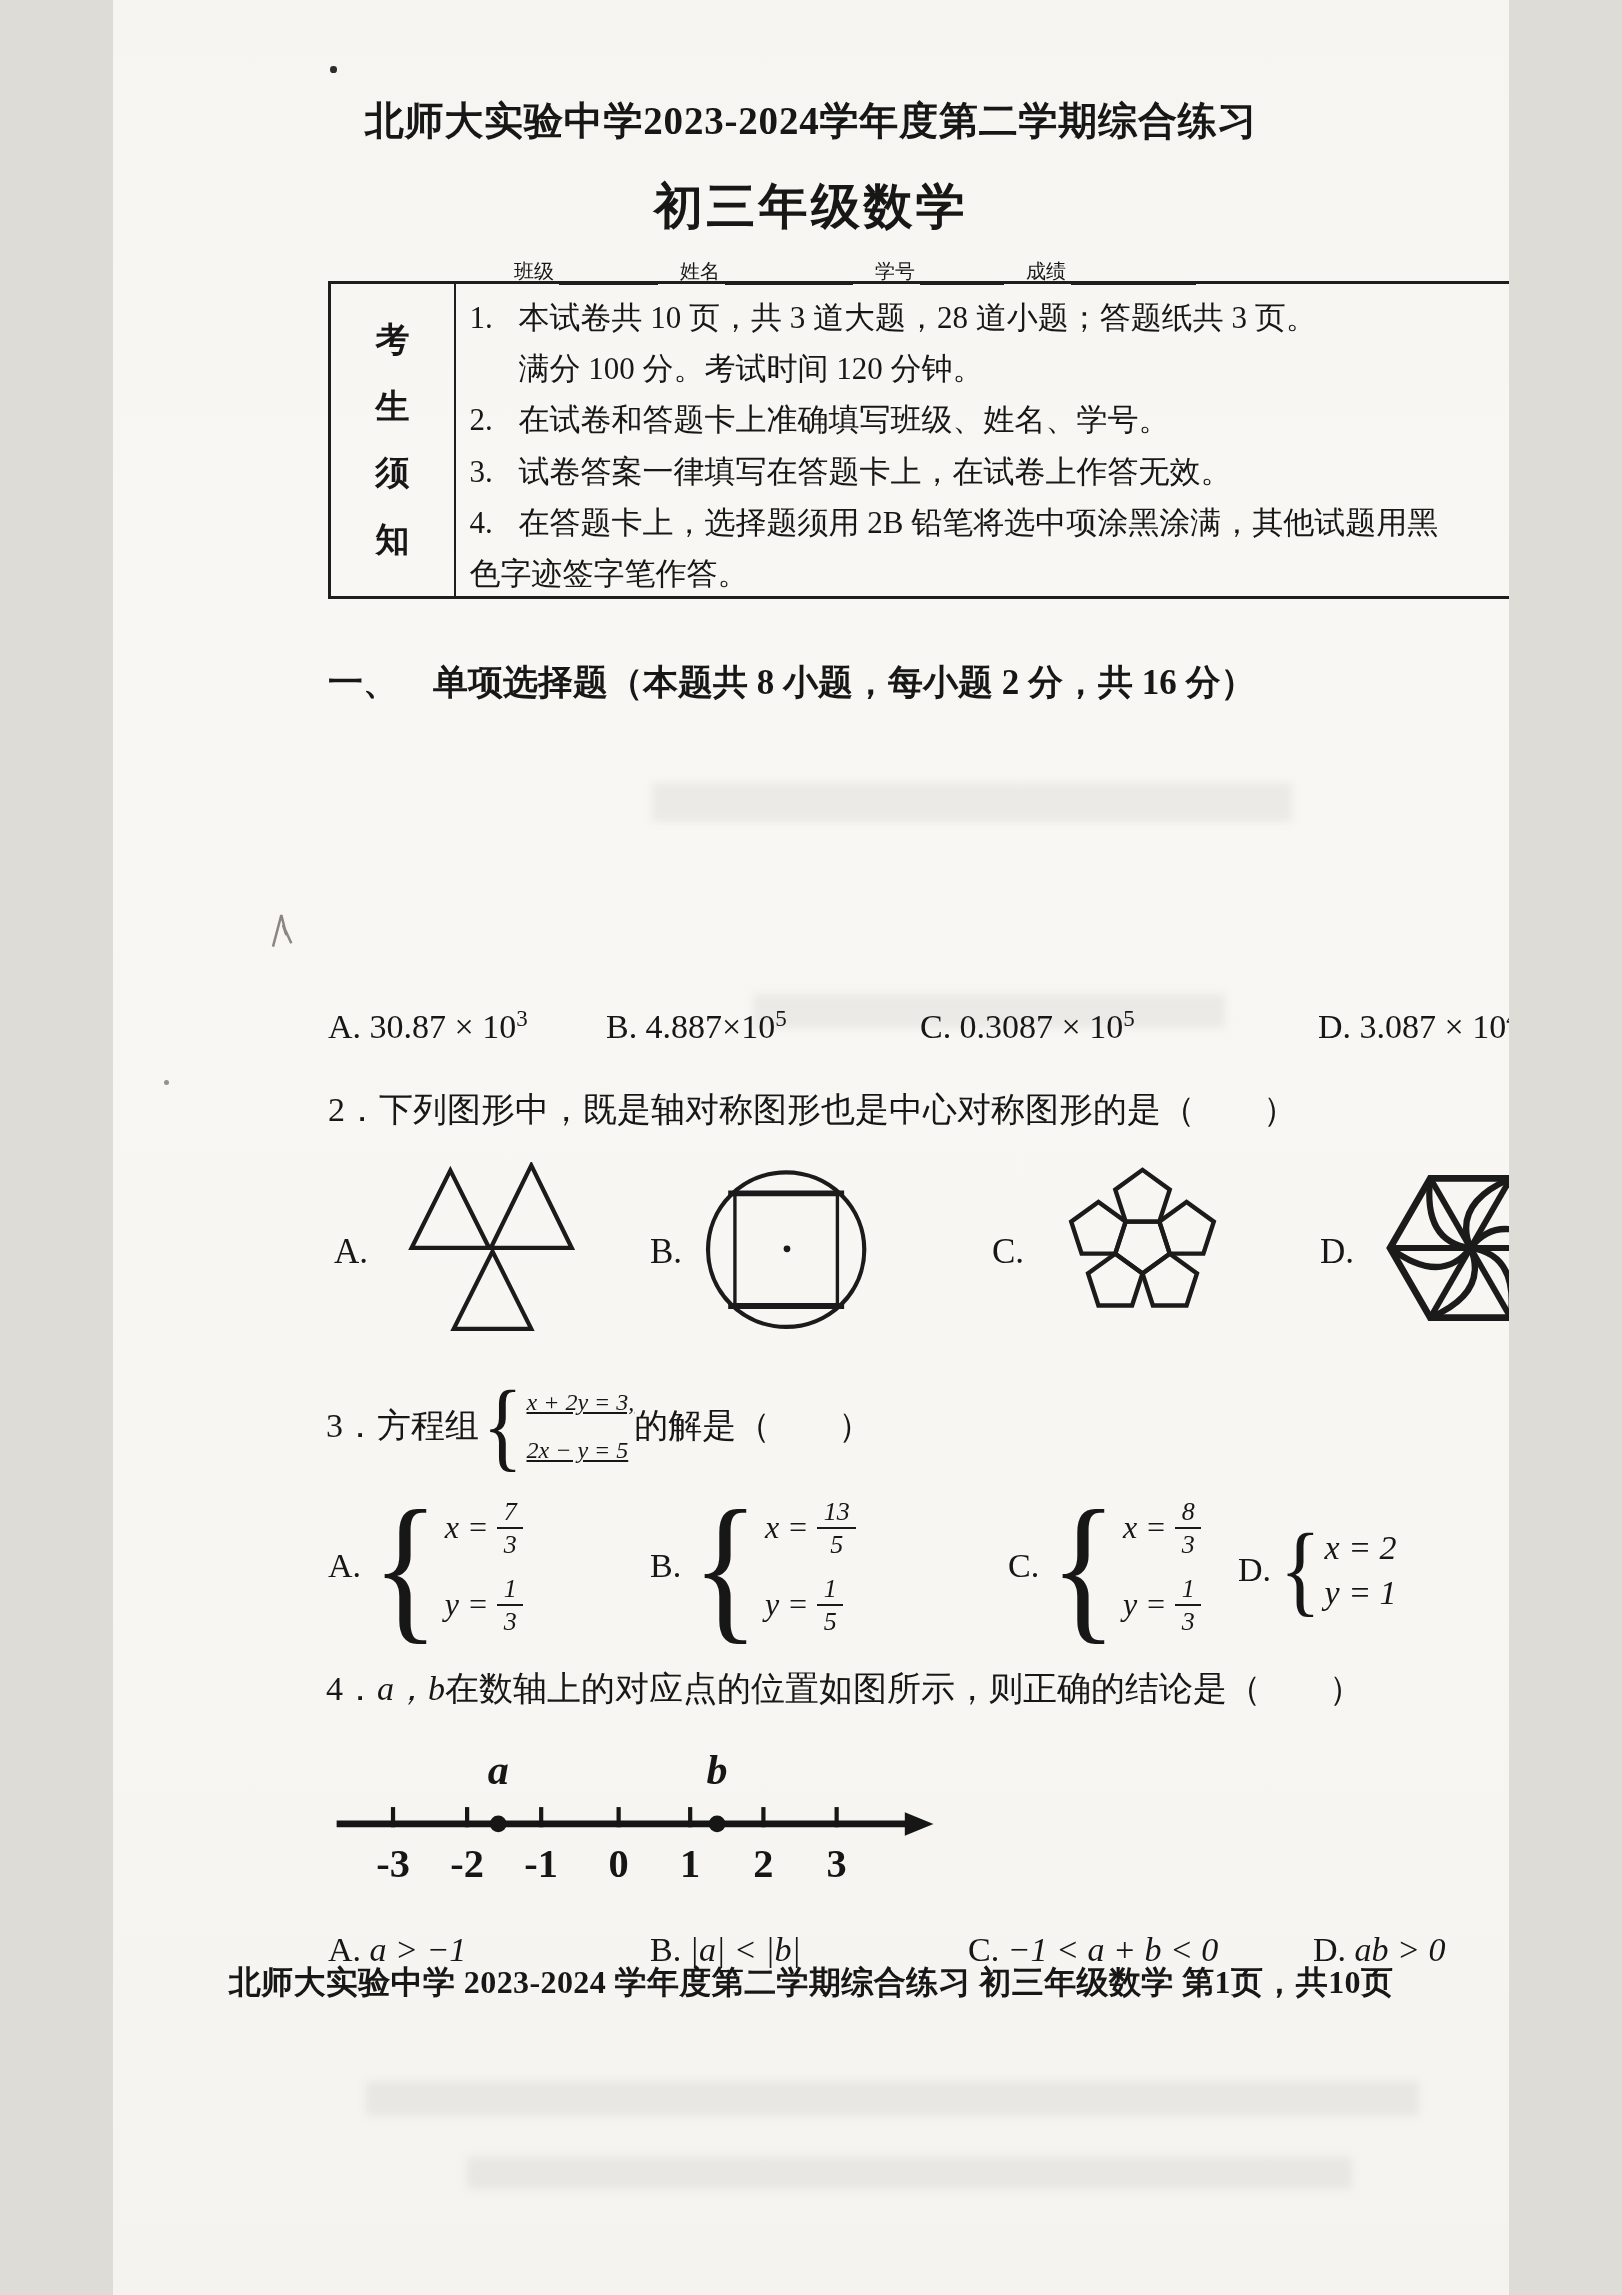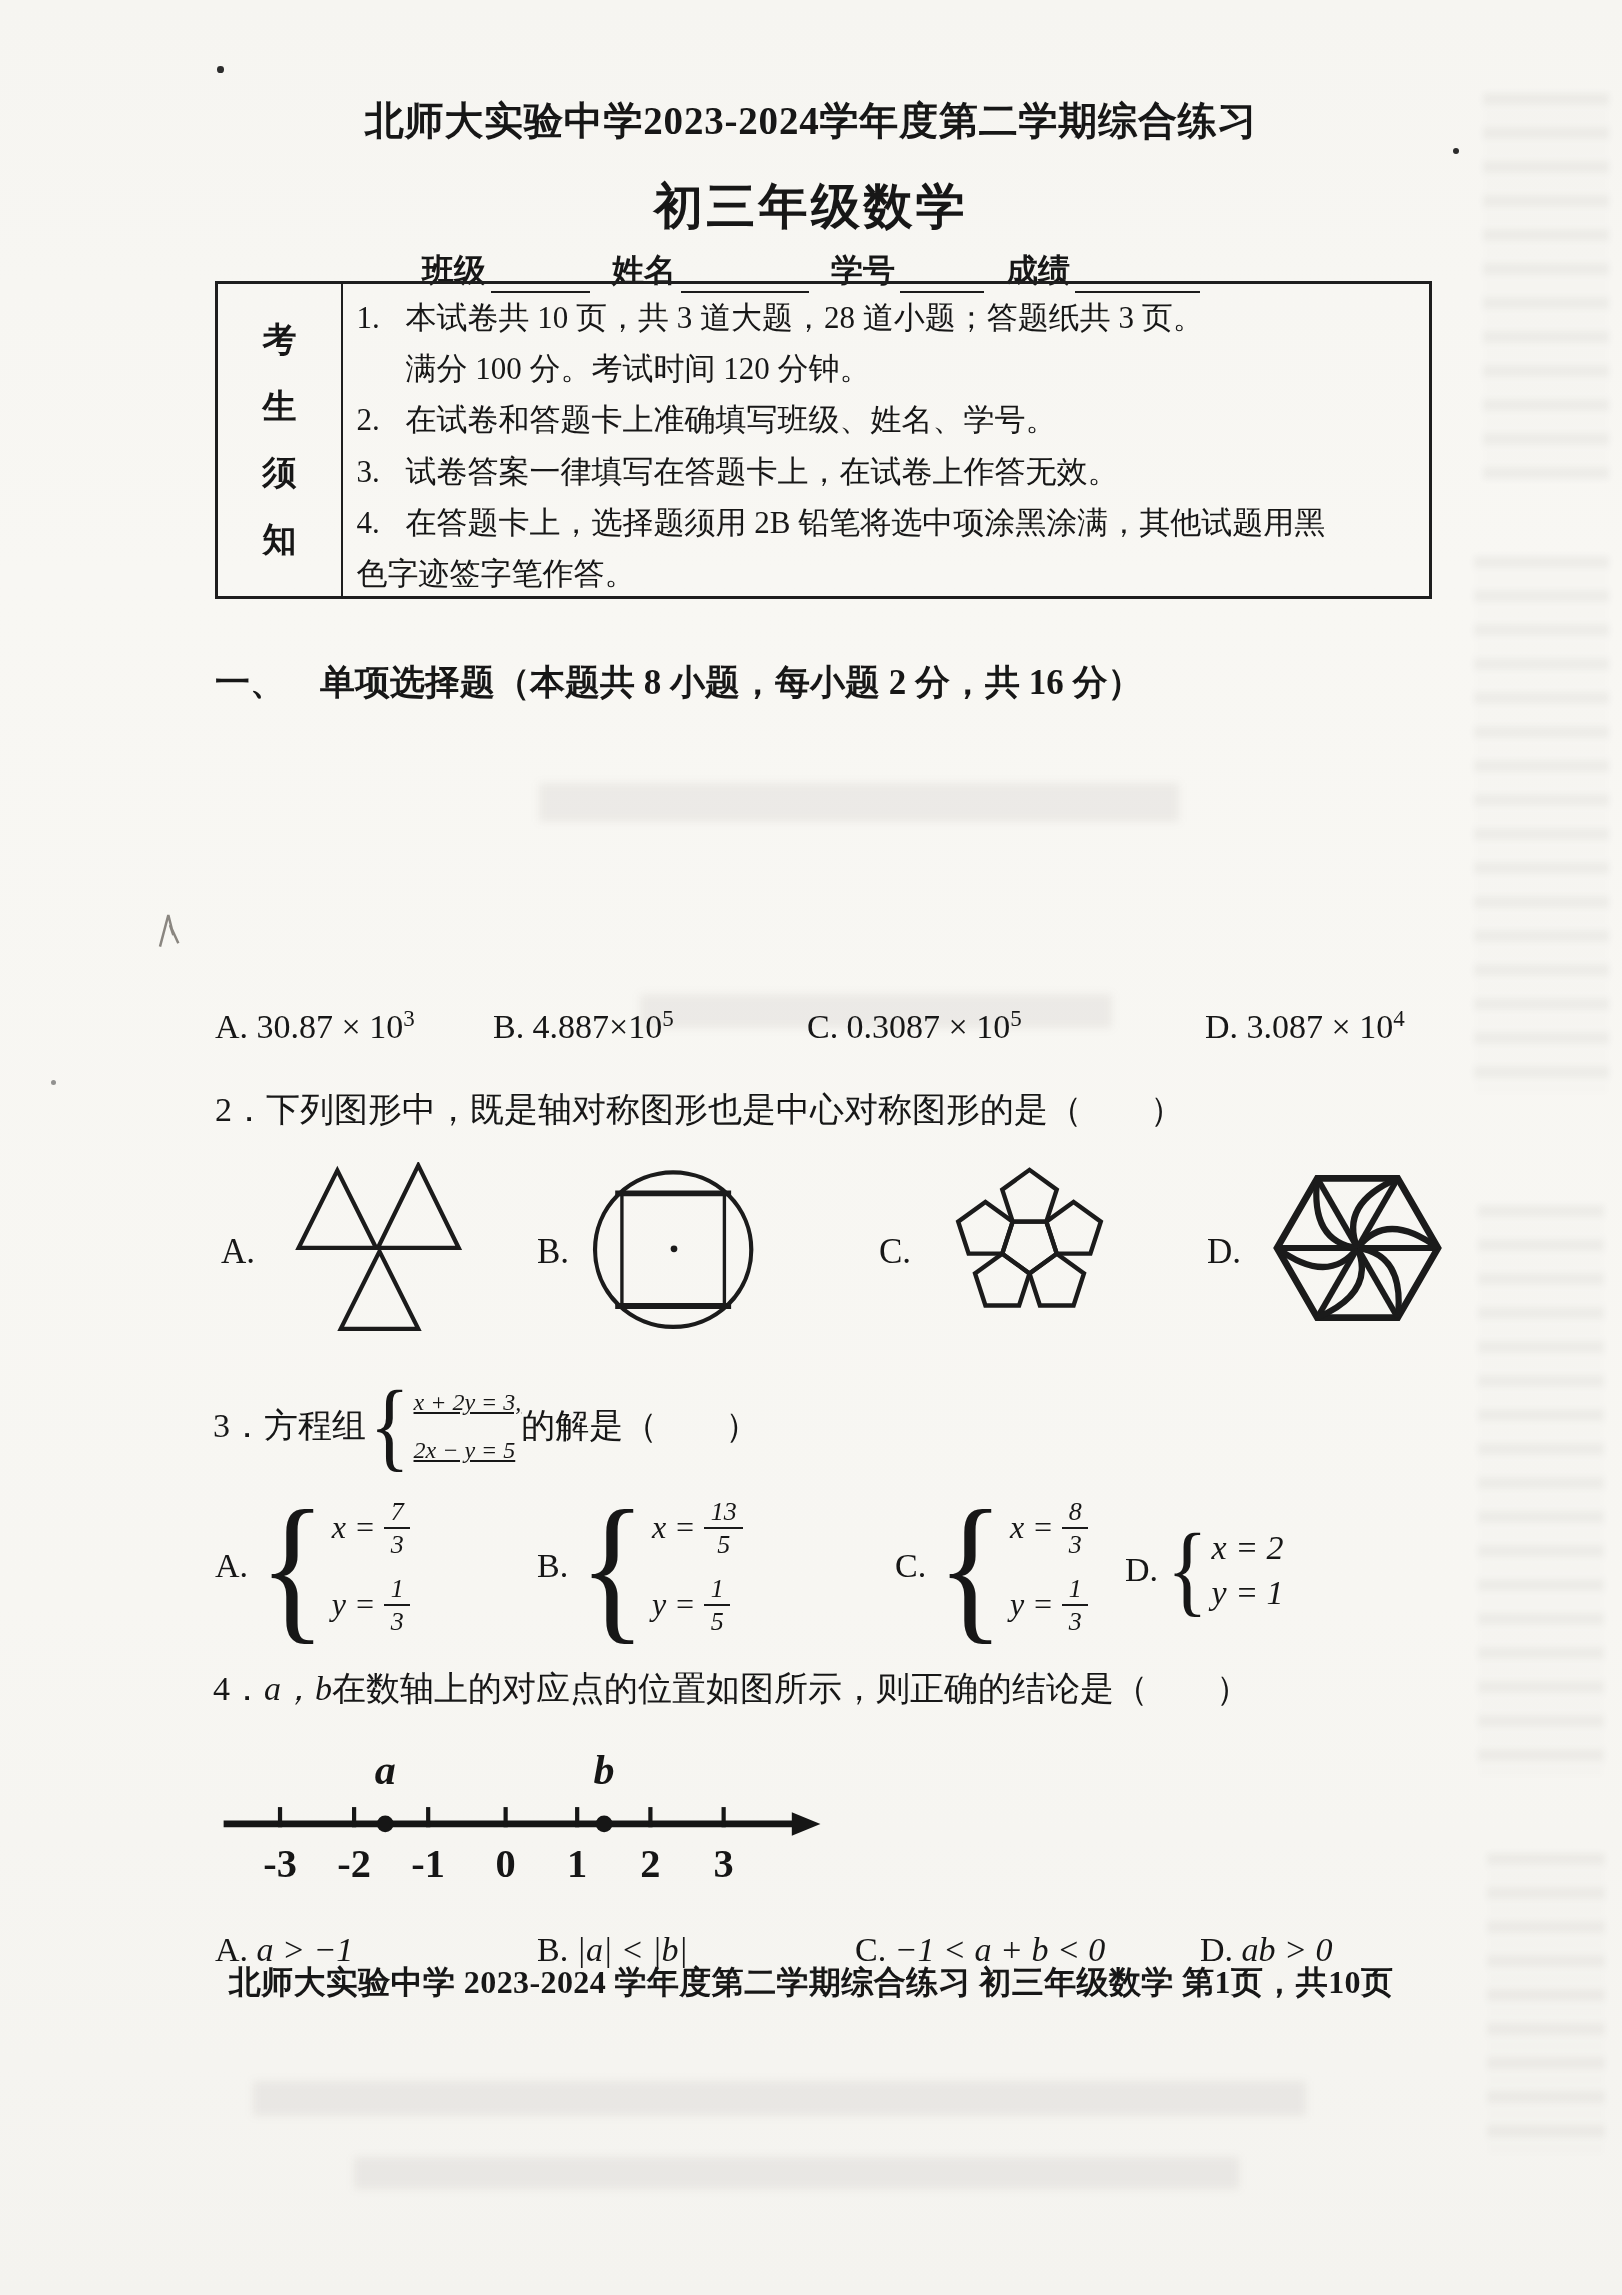--- a/index.html
+++ b/index.html
@@ -1,28 +1,28 @@
 <!DOCTYPE html>
 <html style="font-size:13.5px"><head>
 <meta charset="utf-8">
 <style>
   html,body { margin:0; padding:0; background:#dedcd7; }
   .page {
-    position:relative; width:1622px; height:2295px; margin:0 auto;
+    position:relative; width:1396px; height:2295px; margin:0 auto;
     background:linear-gradient(180deg,#f6f5f1 0%, #f8f7f3 25%, #f7f6f2 70%, #f4f3ef 100%);
     font-family:"Liberation Serif","DejaVu Serif",serif;
     color:#171717; overflow:hidden;
   }
   .abs { position:absolute; }
   .center { left:0; width:100%; text-align:center; }
 
   .title   { top:94px; font-size:39px; font-weight:bold; letter-spacing:0.8px; }
   .subtitle{ top:174px; font-size:49px; font-weight:bold; letter-spacing:3.4px; }
 
-  .infoline{ top:249px; font-size:32px; font-weight:bold; }
+  .infoline{ top:249px; font-size:20px; font-weight:normal;margin-left:44px; }
   .infoline .blank { display:inline-block; border-bottom:2.5px solid #1c1c1c; height:34px; vertical-align:bottom; margin:0 22px 0 5px; }
   .bw1{width:99px;} .bw2{width:128px;} .bw3{width:84px;} .bw4{width:125px; margin-right:0 !important;}
 
   .notice-box { left:215px; top:281px; width:1217px; height:318px;
     border:3.4px solid #1e1e1e; display:flex; box-sizing:border-box; }
   .notice-side { width:123px; flex:none; border-right:2.5px solid #1e1e1e;
     display:flex; flex-direction:column; justify-content:space-evenly; align-items:center; padding:11.8px 0; }
   .notice-side div { font-size:34px; font-weight:bold; }
   .notice-body { flex:1; padding:10px 20px 6.7px 13.5px; font-size:31px; }
   .n-row { display:flex; line-height:47px; margin-bottom:4.2px; }

